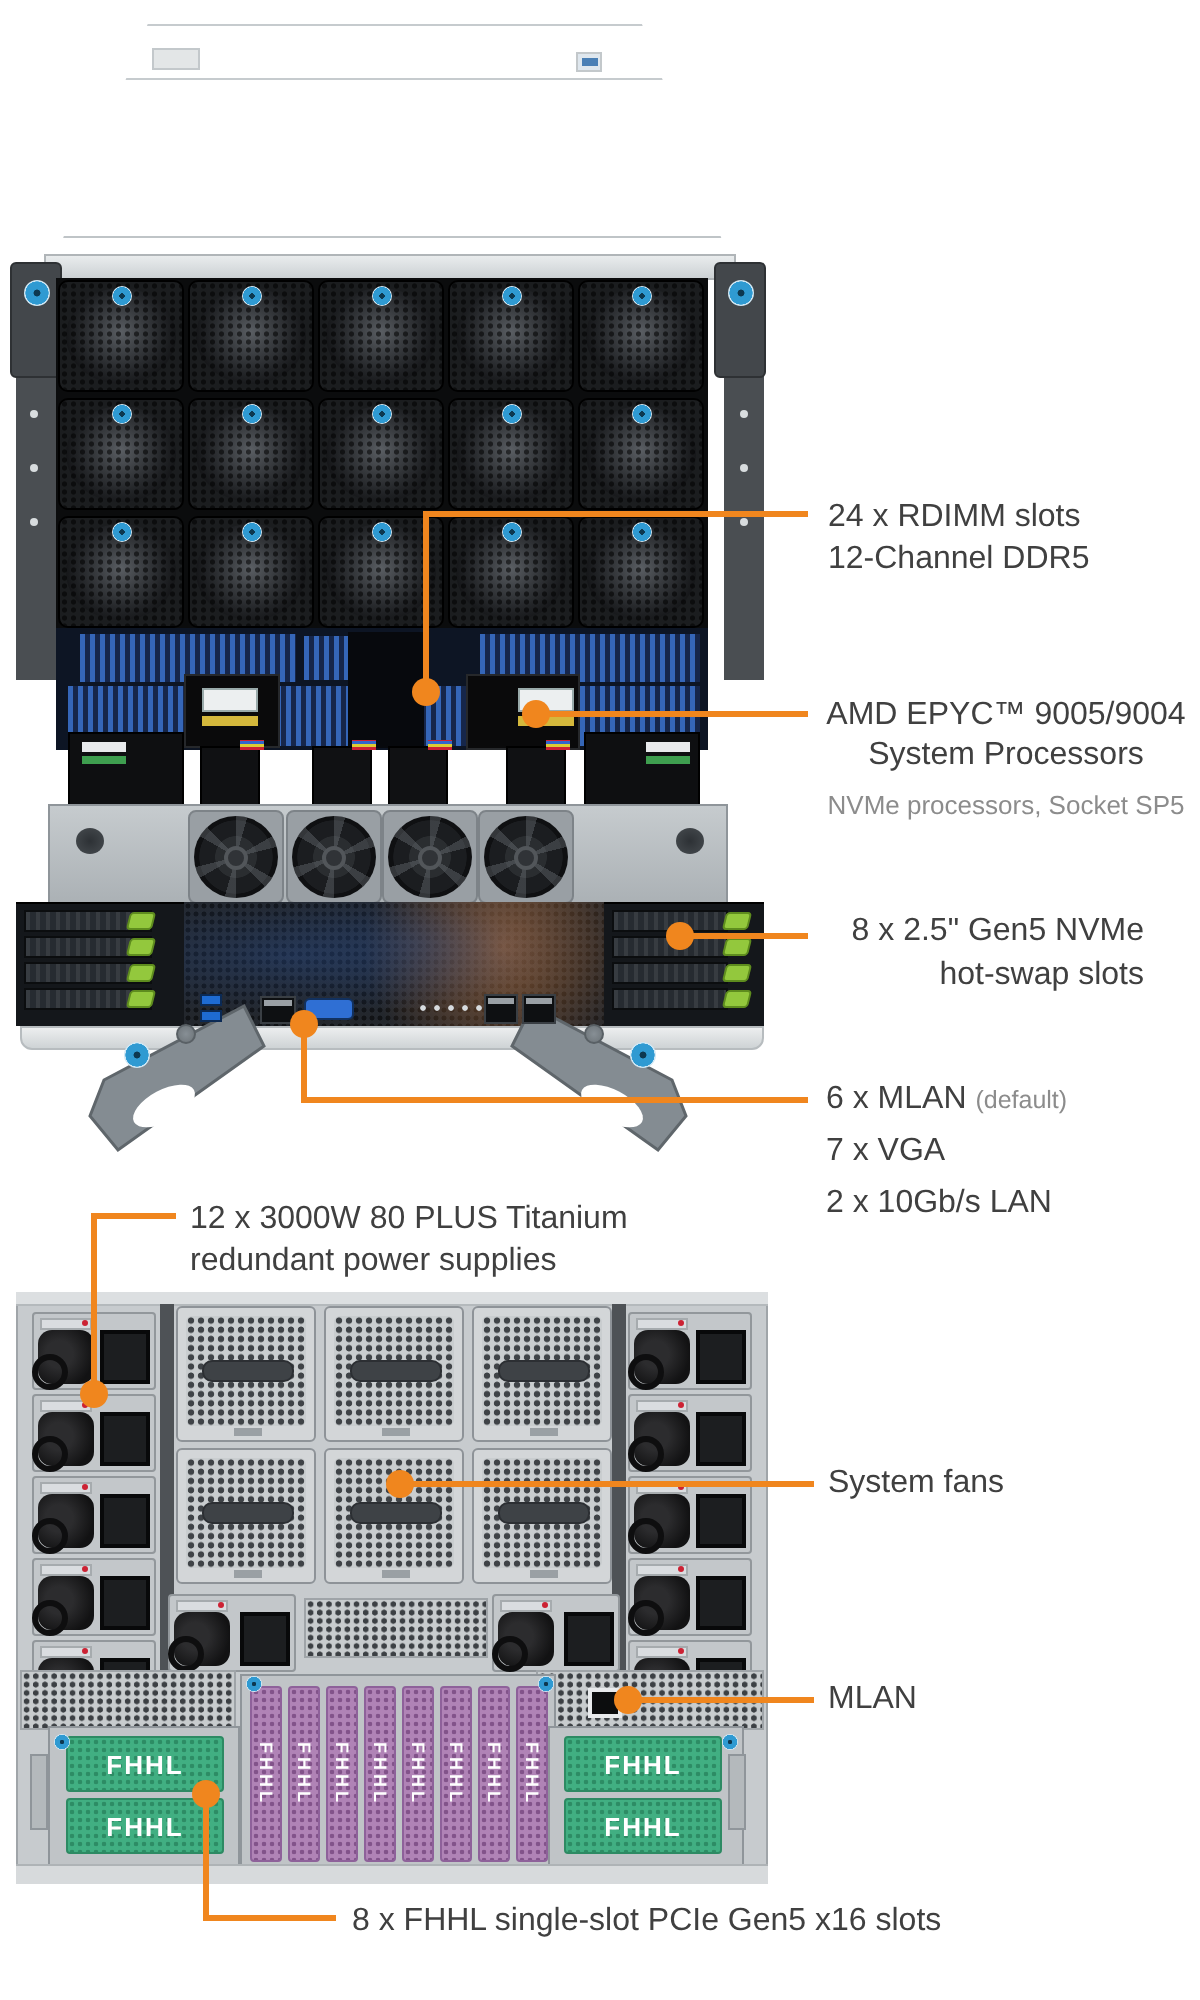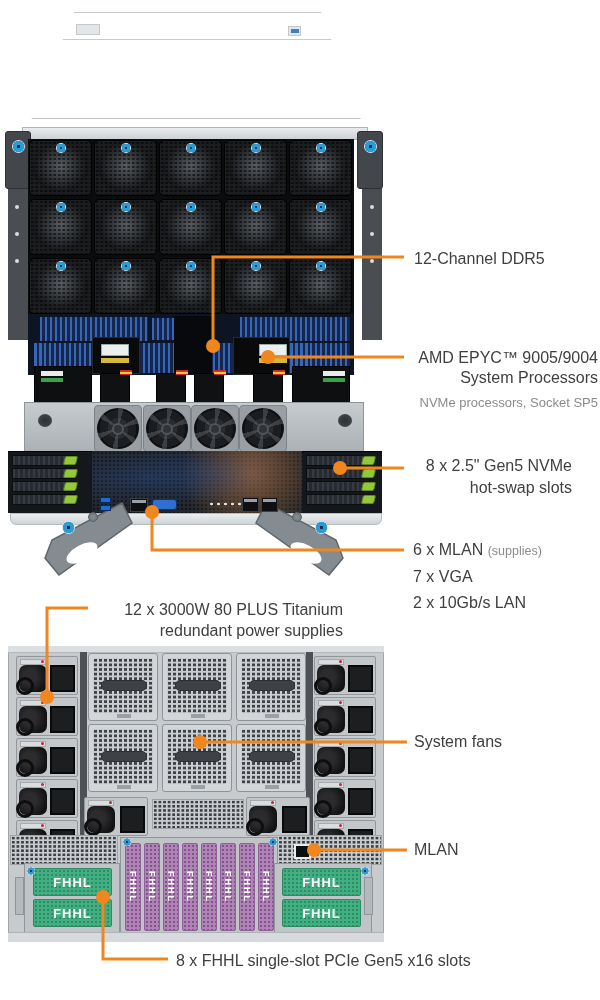--- a/index.html
+++ b/index.html
@@ -453,37 +453,38 @@
     <circle cx="268" cy="357" r="7"></circle>
     <circle cx="340" cy="468" r="7"></circle>
     <circle cx="152" cy="512" r="7"></circle>
     <circle cx="47" cy="697" r="7"></circle>
     <circle cx="200" cy="742" r="7"></circle>
     <circle cx="314" cy="850" r="7"></circle>
     <circle cx="103" cy="897" r="7"></circle>
   </svg>
 
   <div class="lbl" style="left:414px;top:248px">
+    <div style="position:static">24 x RDIMM slots</div>
     <div style="position:static">12-Channel DDR5</div>
   </div>
-  <div class="lbl" style="left:408px;top:348px;width:190px;text-align:right;line-height:19.5px">
+  <div class="lbl" style="left:408px;top:348px;width:190px;text-align:center;line-height:19.5px">
     <div style="position:static">AMD EPYC™ 9005/9004</div>
     <div style="position:static">System Processors</div>
     <div class="note" style="position:static;margin-top:6px">NVMe processors, Socket SP5</div>
   </div>
   <div class="lbl" style="left:402px;top:455px;width:170px;text-align:right;line-height:22px">
     <div style="position:static">8 x 2.5" Gen5 NVMe</div>
     <div style="position:static">hot-swap slots</div>
   </div>
   <div class="lbl" style="left:413px;top:537px;line-height:26px">
-    <div style="position:static"><span style="position:static">6 x MLAN</span> <span class="small" style="position:static">(supplies)</span></div>
+    <div style="position:static"><span style="position:static">6 x MLAN</span> <span class="small" style="position:static">(default)</span></div>
     <div style="position:static">7 x VGA</div>
     <div style="position:static">2 x 10Gb/s LAN</div>
   </div>
-  <div class="lbl" style="left:95px;top:599px;width:248px;text-align:right">
+  <div class="lbl" style="left:95px;top:599px;width:248px;text-align:left">
     <div style="position:static">12 x 3000W 80 PLUS Titanium</div>
     <div style="position:static">redundant power supplies</div>
   </div>
   <div class="lbl" style="left:414px;top:733px;line-height:18px">System fans</div>
   <div class="lbl" style="left:414px;top:841px;line-height:18px">MLAN</div>
   <div class="lbl" style="left:176px;top:950px">
     <div style="position:static">8 x FHHL single-slot PCIe Gen5 x16 slots</div>
   </div>
 
 </div>

